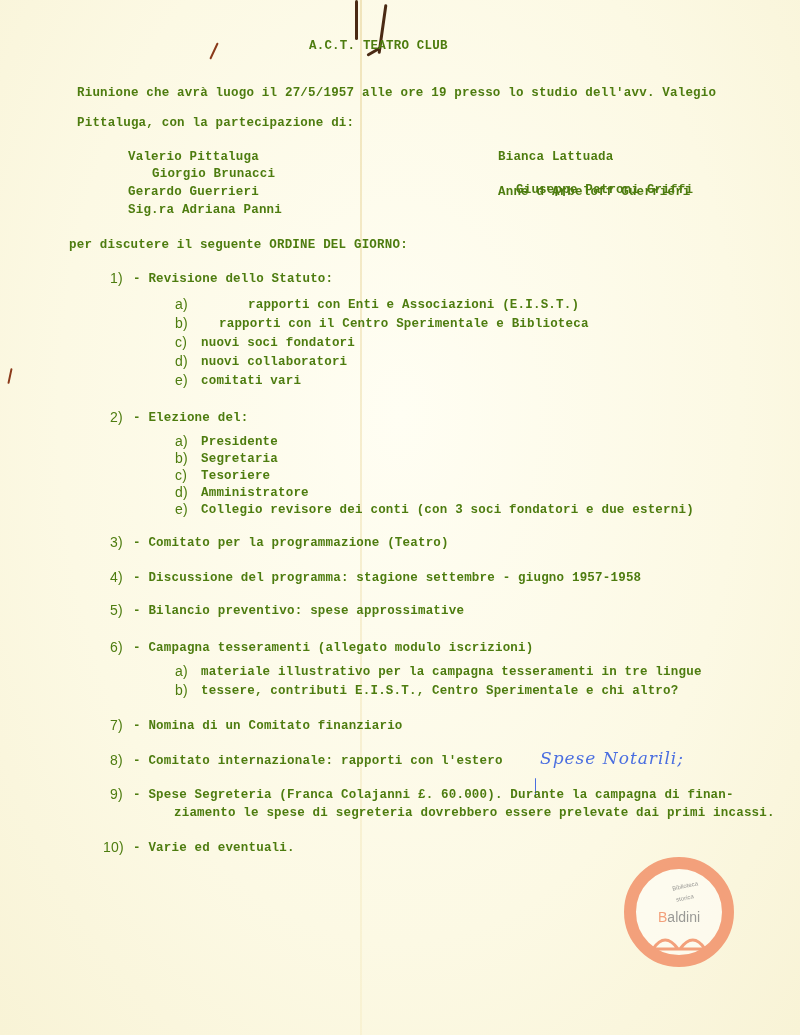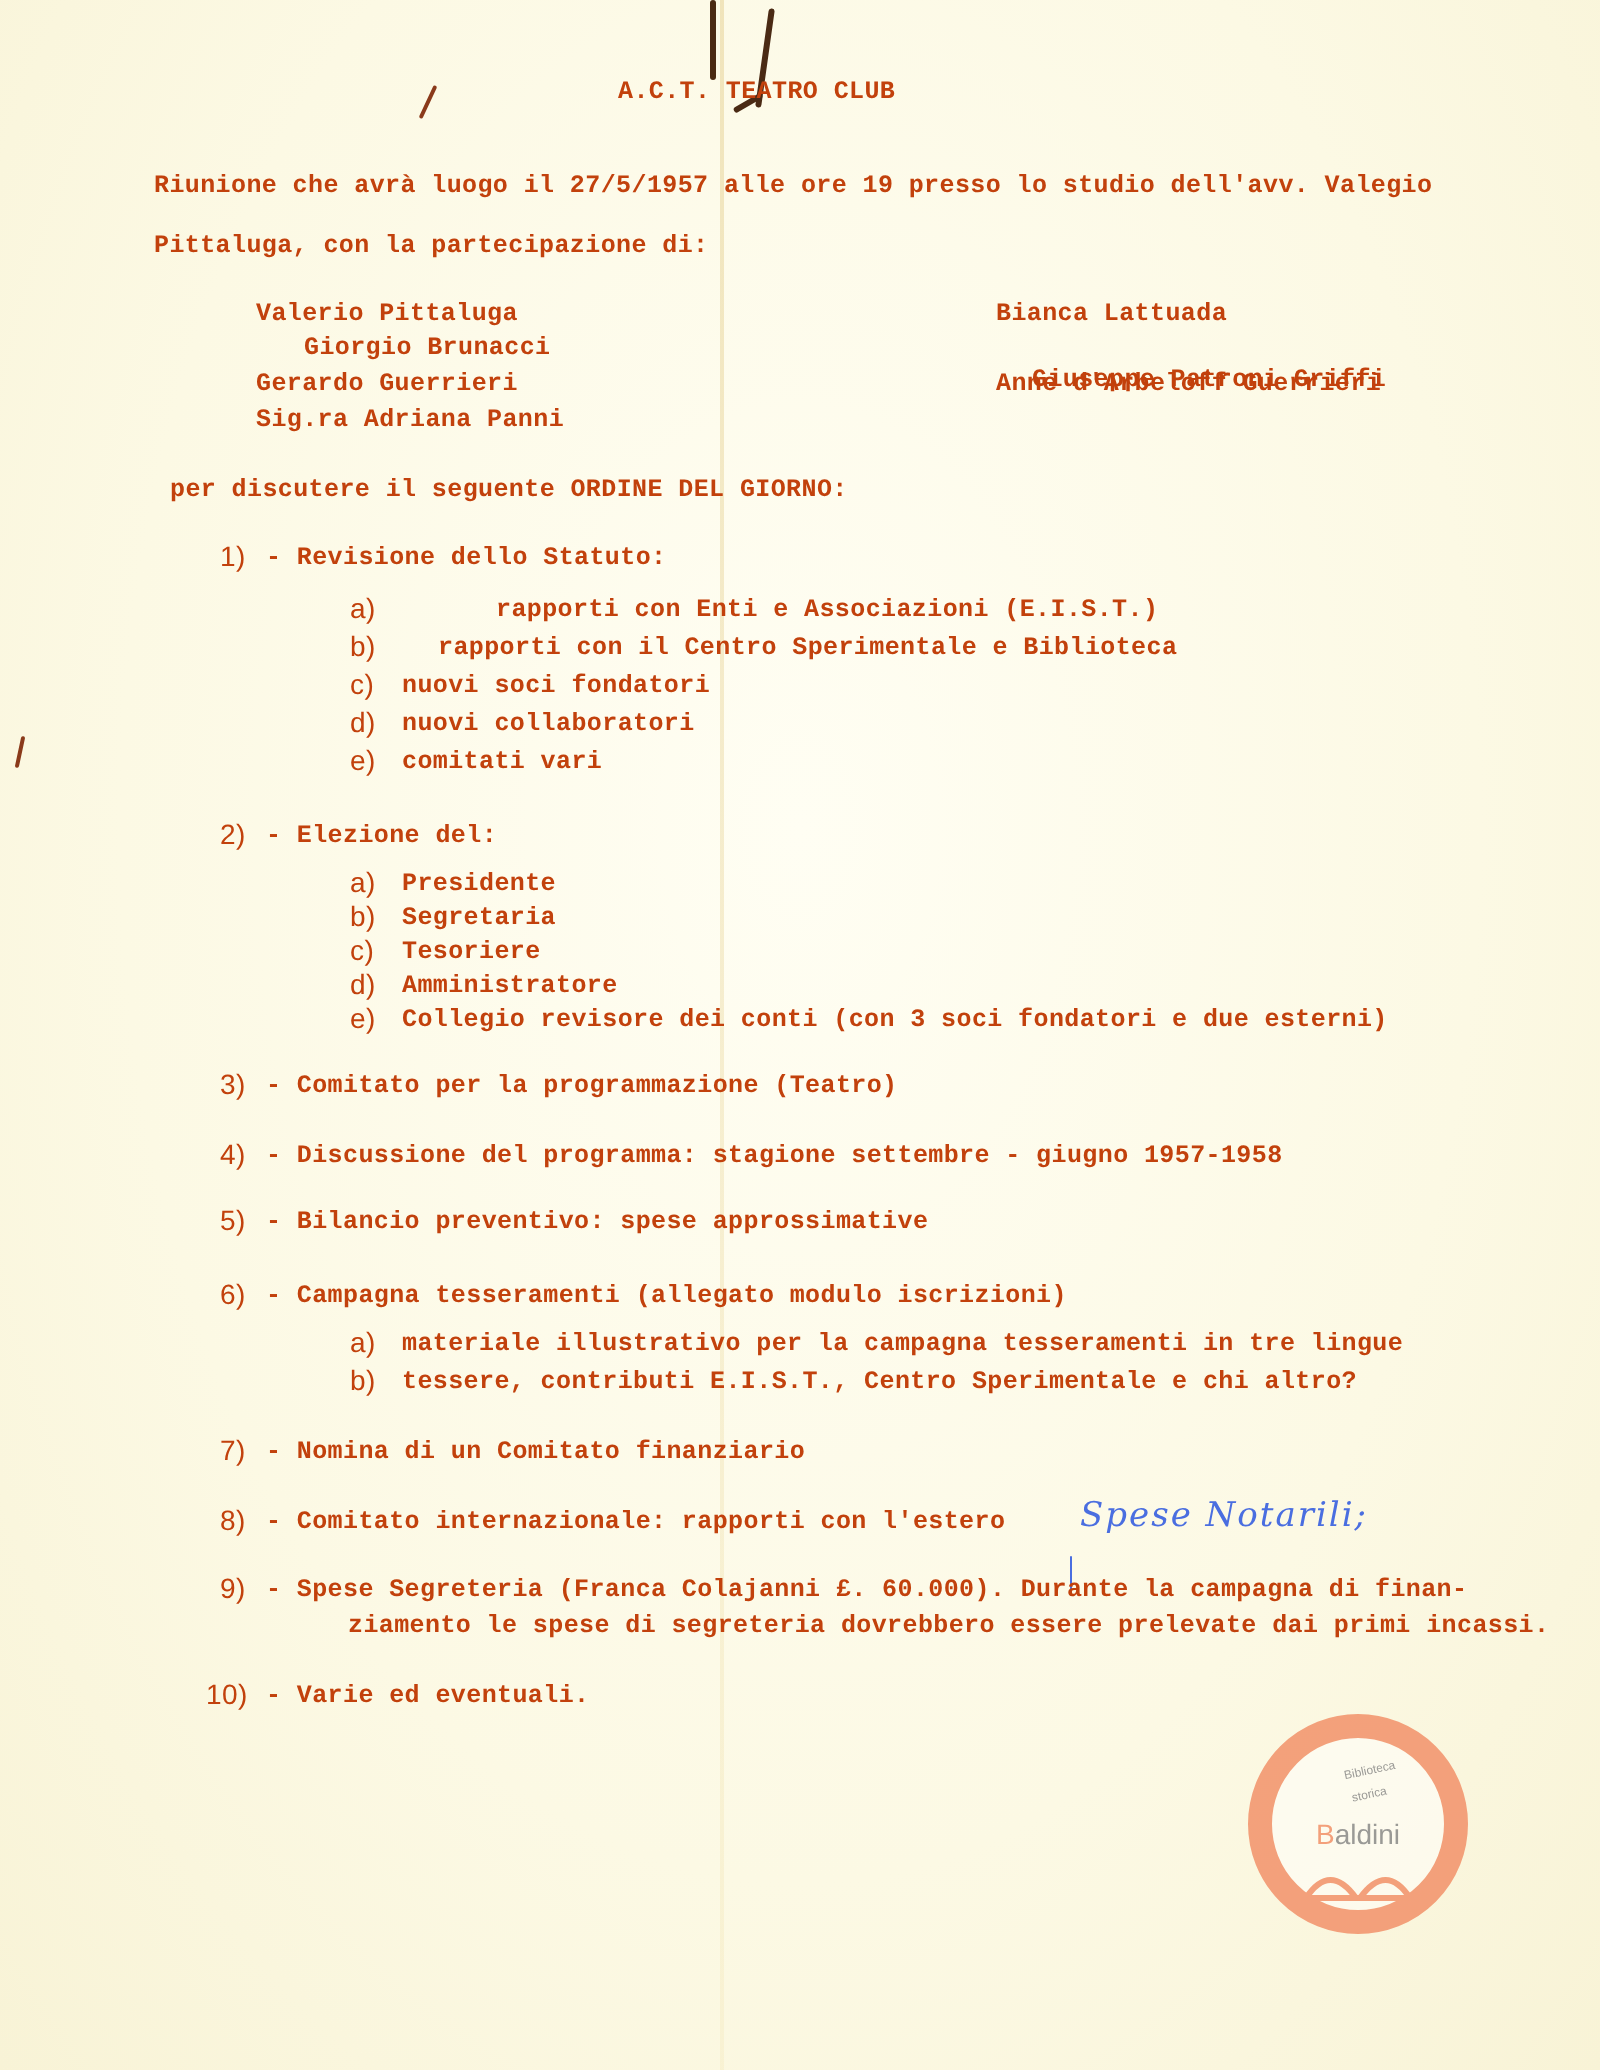--- a/index.html
+++ b/index.html
@@ -29,21 +29,21 @@
       height: 1035px;
       background: linear-gradient(to bottom, rgba(230,210,150,0.55), rgba(240,225,170,0.25));
     }
     .tx {
       position: absolute;
       font-weight: bold;
       font-size: 12.5px;
       white-space: pre;
       letter-spacing: 0.2px;
       line-height: 1;
-      color: #c2410c;
+      color: #4d7c0f;
     }
     .num {
       font-family: "Liberation Sans", "DejaVu Sans", sans-serif;
       font-weight: normal;
       font-size: 14px;
     }
     .hand {
       position: absolute;
       font-family: "DejaVu Serif", serif;
       font-style: italic;
@@ -106,21 +106,21 @@
 <div class="tx" style="left:77px;top:117px;">Pittaluga, con la partecipazione di:</div>
 
 <div class="tx" style="left:128px;top:151px;">Valerio Pittaluga</div>
 <div class="tx" style="left:128px;top:168px;margin-left:24px;">Giorgio Brunacci</div>
 <div class="tx" style="left:128px;top:186px;">Gerardo Guerrieri</div>
 <div class="tx" style="left:128px;top:204px;">Sig.ra Adriana Panni</div>
 <div class="tx" style="left:498px;top:151px;">Bianca Lattuada</div>
 <div class="tx" style="left:516px;top:168px;margin-top:16px;">Giuseppe Patroni Griffi</div>
 <div class="tx" style="left:498px;top:186px;">Anne d'Arbeloff Guerrieri</div>
 
-<div class="tx" style="left:85px;top:239px;">per discutere il seguente ORDINE DEL GIORNO:</div>
+<div class="tx" style="left:69px;top:239px;">per discutere il seguente ORDINE DEL GIORNO:</div>
 
 <div class="tx num" style="left:110px;top:271px;">1)</div>
 <div class="tx" style="left:133px;top:273px;">- Revisione dello Statuto:</div>
 <div class="tx num" style="left:175px;top:297px;">a)</div>
 <div class="tx" style="left:201px;top:299px;margin-left:47px;">rapporti con Enti e Associazioni (E.I.S.T.)</div>
 <div class="tx num" style="left:175px;top:316px;">b)</div>
 <div class="tx" style="left:219px;top:318px;">rapporti con il Centro Sperimentale e Biblioteca</div>
 <div class="tx num" style="left:175px;top:335px;">c)</div>
 <div class="tx" style="left:201px;top:337px;">nuovi soci fondatori</div>
 <div class="tx num" style="left:175px;top:354px;">d)</div>

